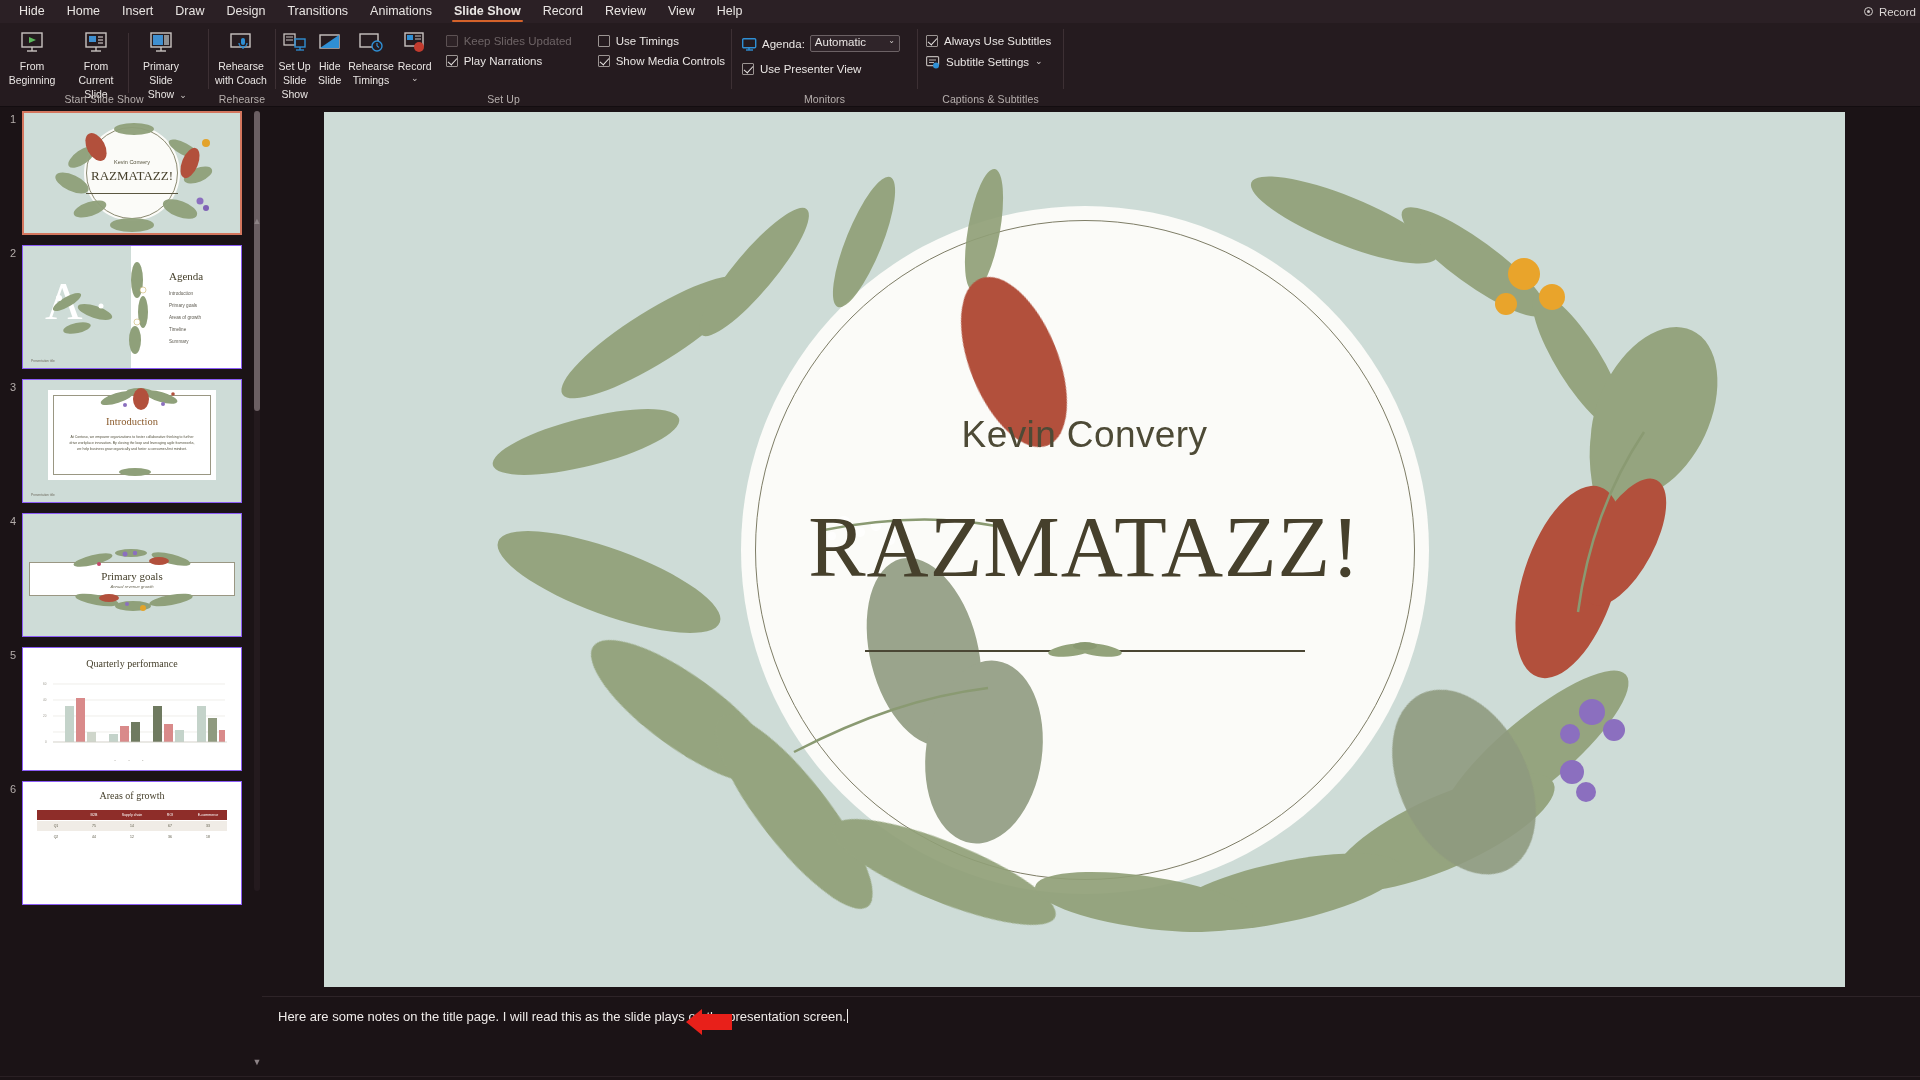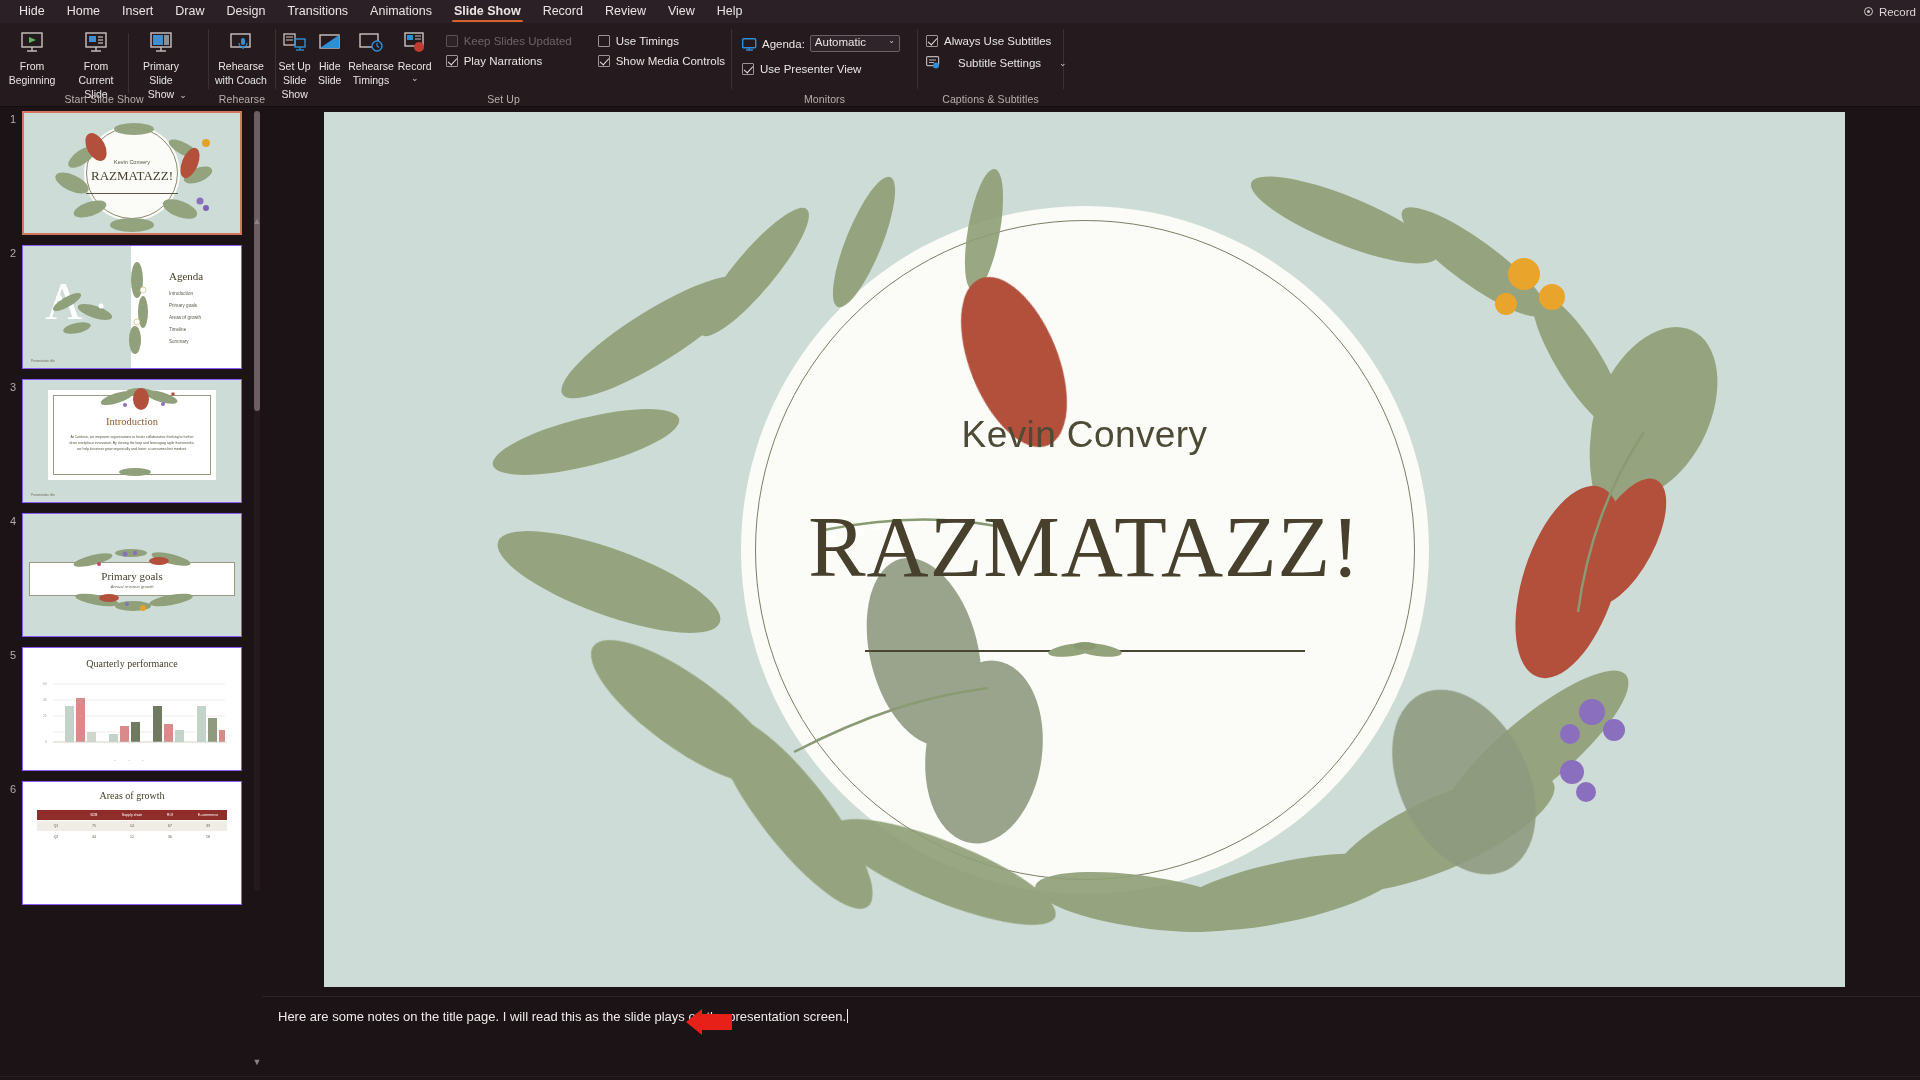--- a/index.html
+++ b/index.html
@@ -91,21 +91,21 @@
   .monlbl { font-size:11.5px; color:#e9e5e3; }
   .combo {
     width:90px; height:17px; background:#2f2429; border:1px solid #6c6265;
     border-radius:2px; font-size:11.5px; color:#e9e5e3;
     display:flex; align-items:flex-start; padding:0 2px 0 4px; position:relative;
   }
   .combo .cval { flex:1; }
   .combo .carrow {
     font-size:8px; color:#cfcac8; padding-right:2px;
   }
-  .subrow { display:flex; align-items:center; gap:18px; padding-top:9px; cursor:default; }
+  .subrow { display:flex; align-items:flex-start; gap:6px; padding-top:9px; cursor:default; }
 
   
   .workarea { display:flex; height:969px; background:#1b1316; }
 
   
   .thumbpane {
     width:262px; background:#1b1316; position:relative; overflow:hidden;
     flex:0 0 262px;
   }
   .thumbscroll { padding:4px 0 0 0; }

